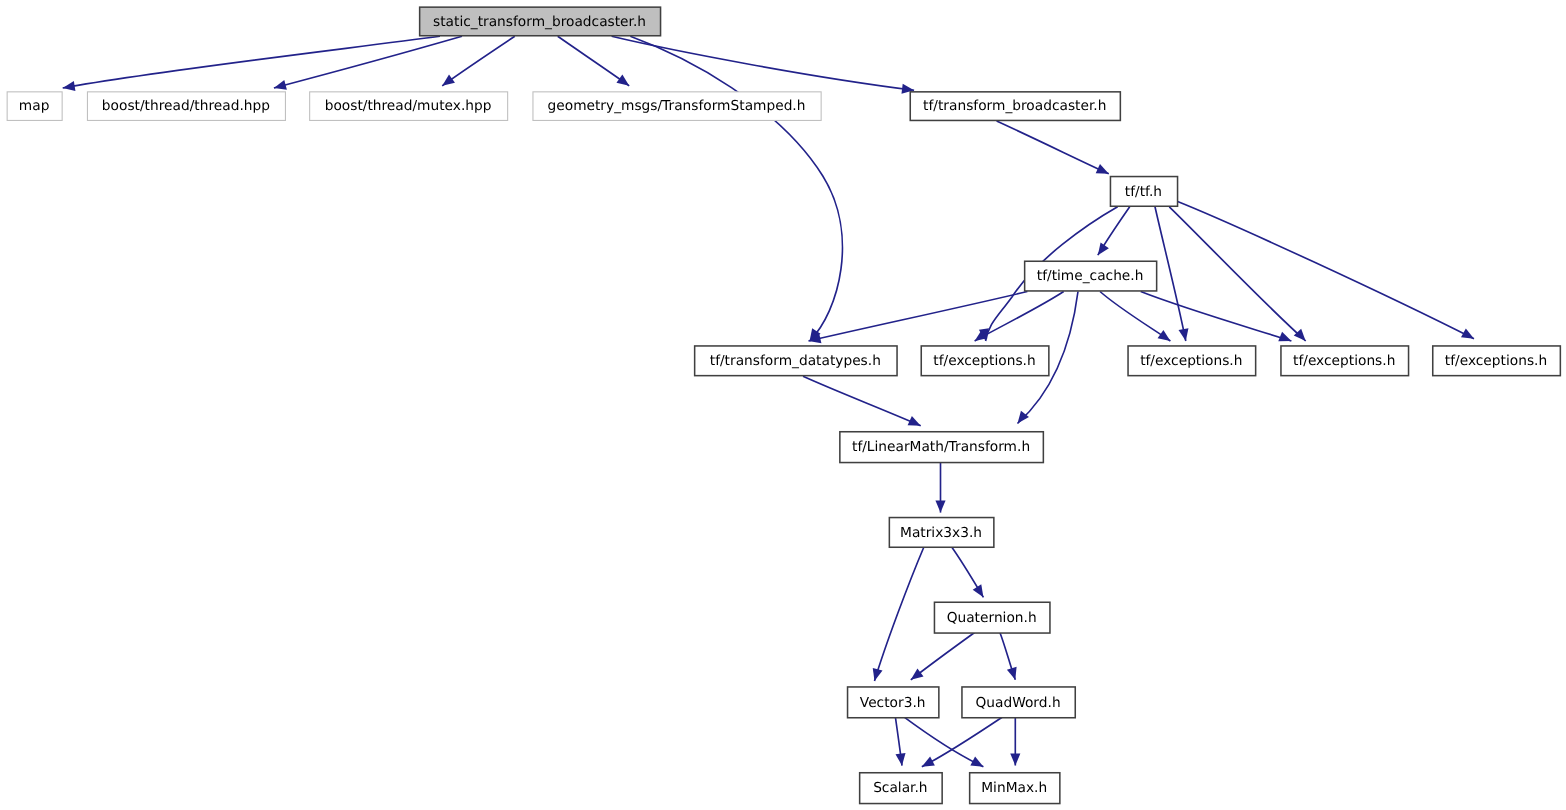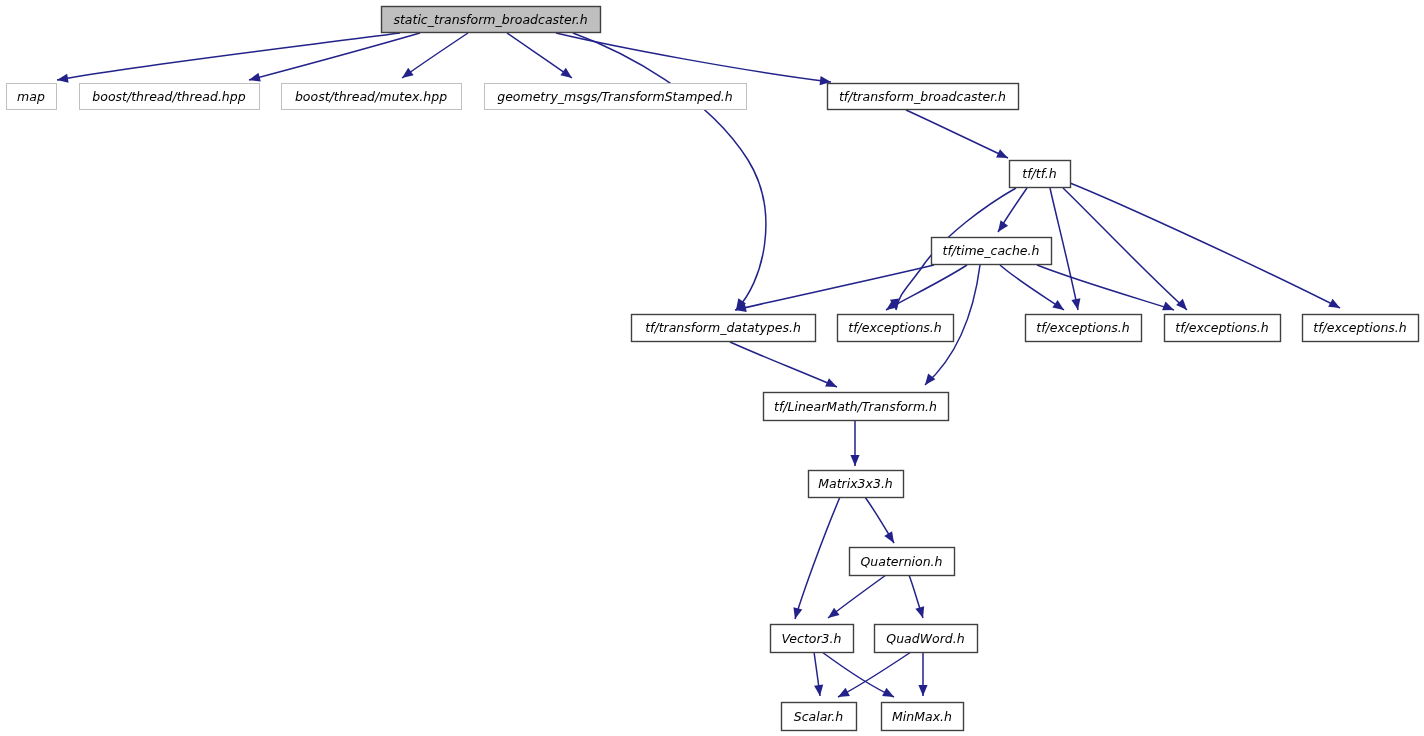--- a/index.html
+++ b/index.html
@@ -10,21 +10,20 @@
   body {
     width: 1424px;
     height: 736px;
     font-family: "DejaVu Sans", "Liberation Sans", sans-serif;
     overflow: hidden;
   }
   #graph-root {
     position: relative;
     width: 1424px;
     height: 736px;
-    font-style: italic;
   }
   svg#dep-graph {
     display: block;
     width: 1424px;
     height: 736px;
   }
   .node-box {
     fill: #ffffff;
     stroke: #c0c0c0;
     stroke-width: 1;

